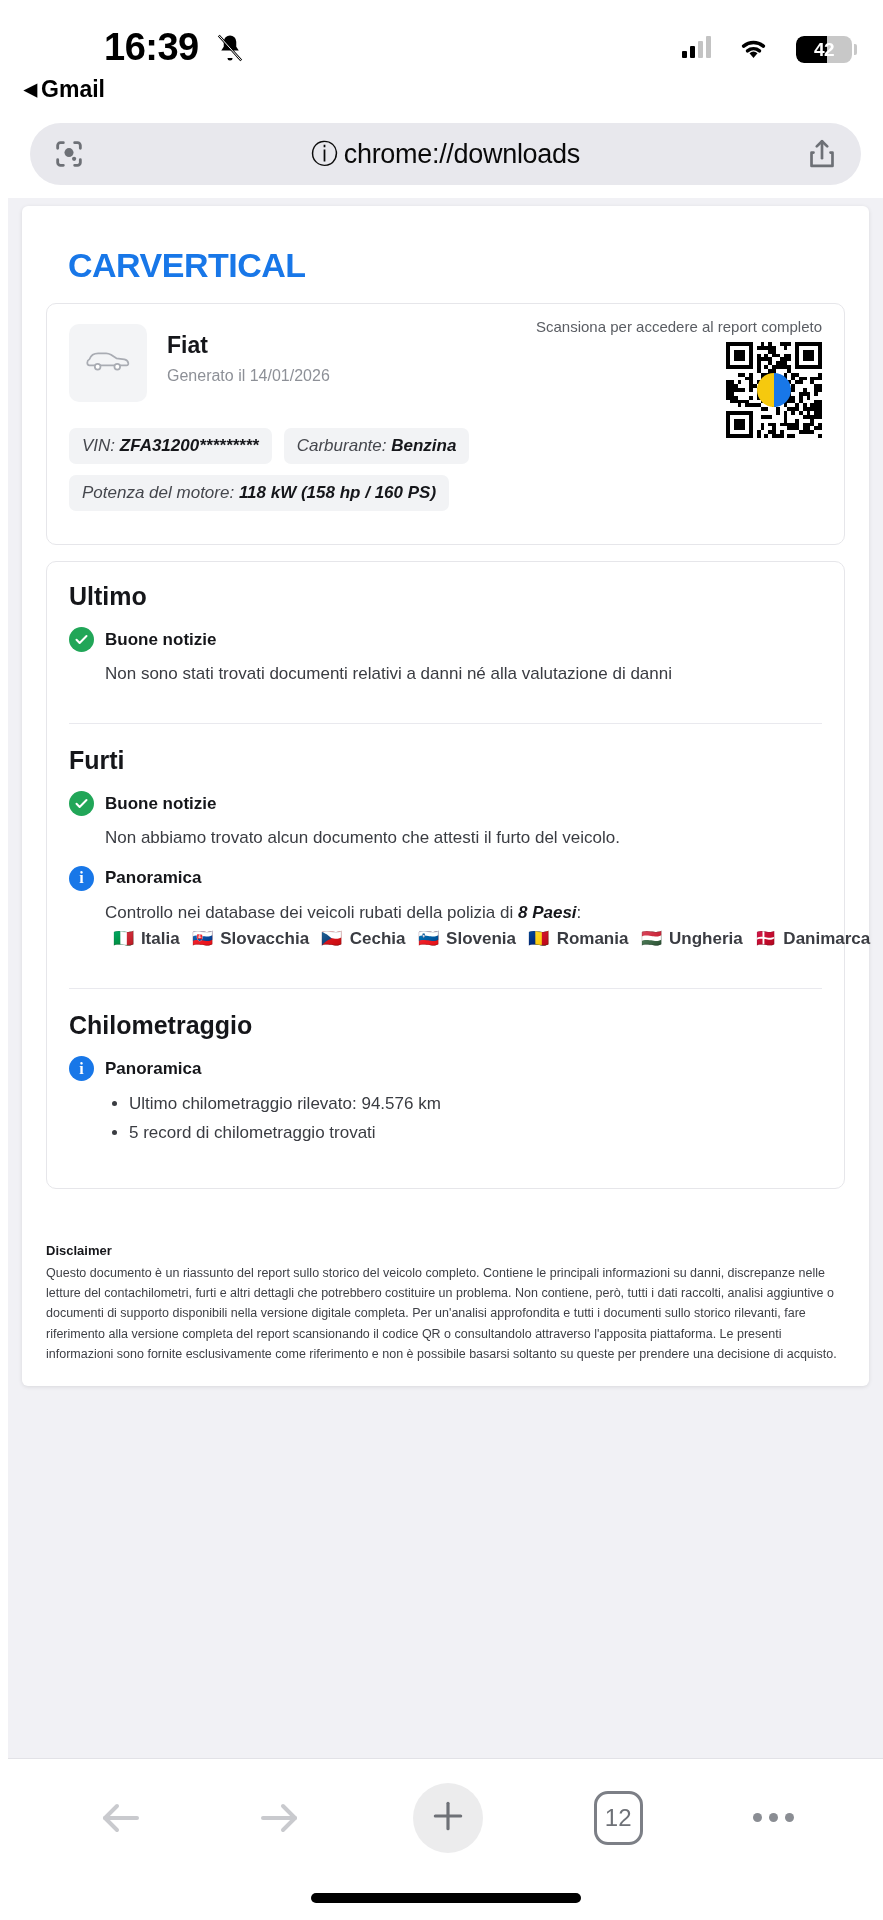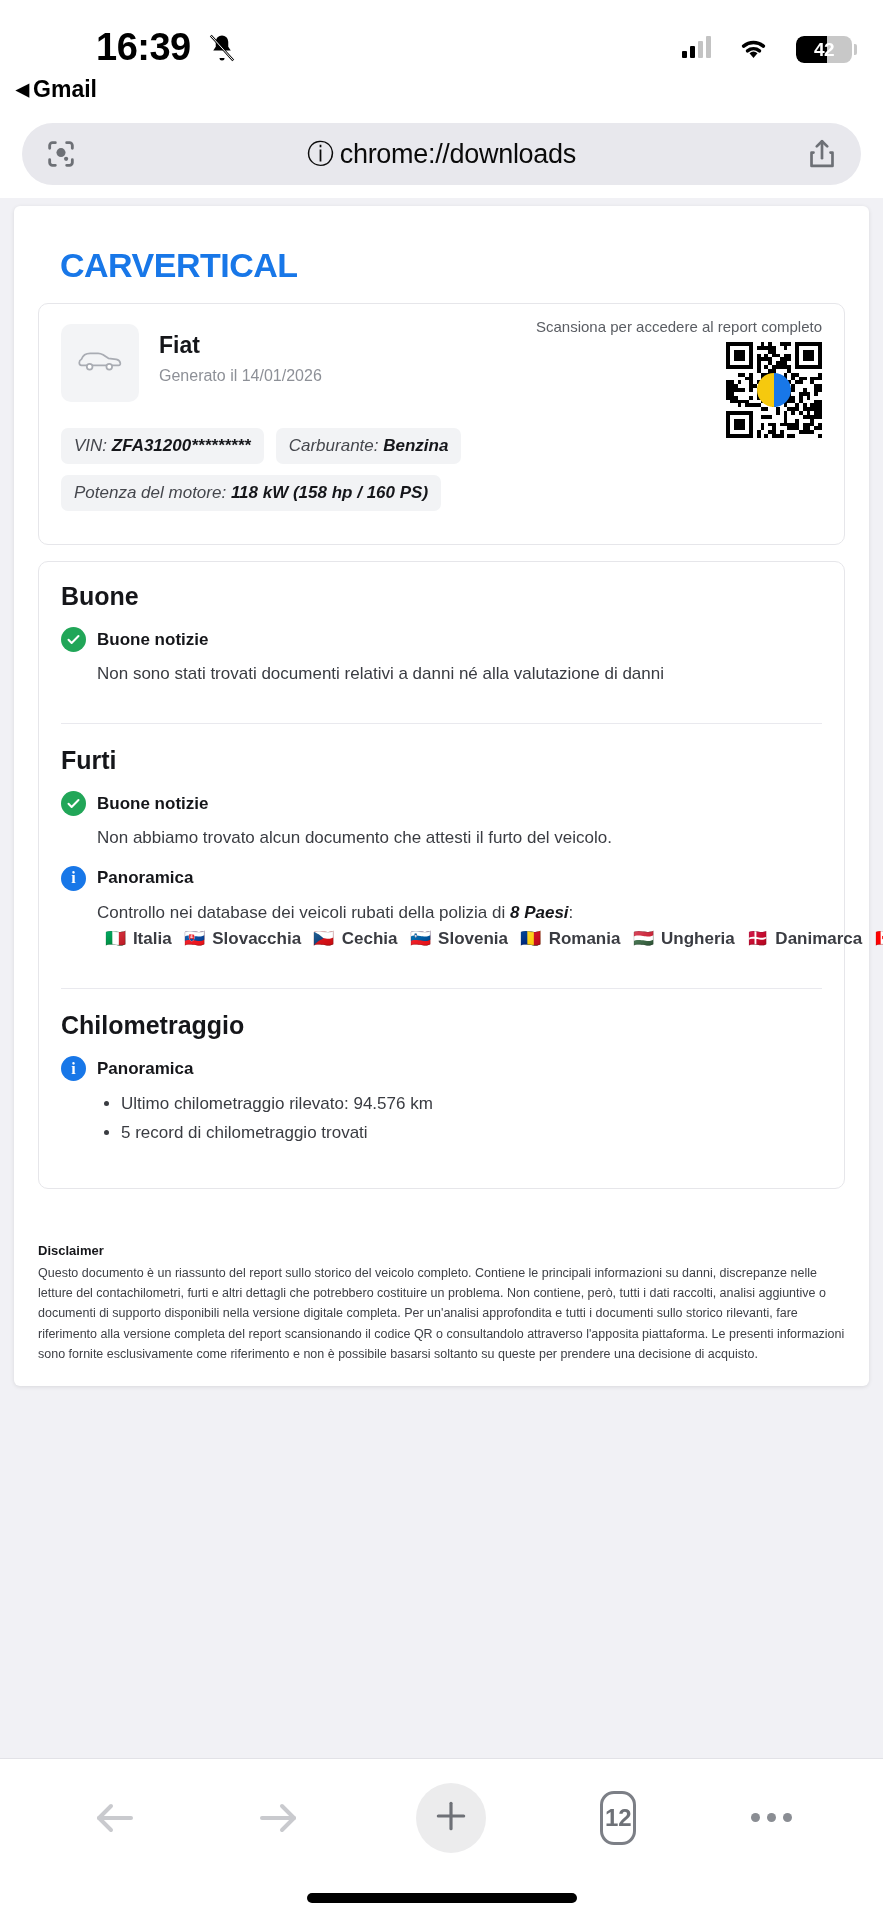--- a/index.html
+++ b/index.html
@@ -6,21 +6,21 @@
   html, body {
     width: 883px; height: 1920px;
     background: #ffffff;
     font-family: "Liberation Sans", sans-serif;
     overflow: hidden;
   }
   .phone {
     position: relative;
     width: 883px; height: 1920px;
     background: #ffffff;
-    display: flex; flex-direction: column;
+    display: flex; flex-direction: column; padding-left: 8px;
   }
 
   
   .statusbar {
     position: relative;
     height: 110px;
     flex: 0 0 110px;
     background: #ffffff;
   }
   .sb-time {
@@ -198,23 +198,23 @@
     padding: 0 34px;
   }
   .tb-btn { display:flex; align-items:center; justify-content:center; }
   .tb-btn svg { display:block; }
   .plus-circle {
     width: 70px; height: 70px; border-radius: 50%;
     background: #ececed;
     display:flex; align-items:center; justify-content:center;
   }
   .tabcount {
-    width: 36px; height: 54px; border: 3px solid #7c7f86; border-radius: 14px;
+    width: 49px; height: 54px; border: 3px solid #7c7f86; border-radius: 14px;
     display:flex; align-items:center; justify-content:center;
-    font-size: 24px; font-weight: 700; color: #6e7177;
+    font-size: 24px; font-weight: 400; color: #6e7177;
   }
   .dots { display:flex; gap:7px; align-items:center; }
   .dots i { width: 9px; height: 9px; border-radius:50%; background:#8a8d93; display:block; }
 
   .homebar-wrap { flex: 0 0 44px; background:#fff; display:flex; align-items:center; justify-content:center; }
   .homebar { width: 270px; height: 10px; border-radius: 5px; background:#000; }
 </style>
 </head>
 <body>
 
@@ -647,21 +647,21 @@
               <span>Potenza del motore:</span>
               <b>118 kW (158 hp / 160 PS)</b>
             </span>
           </div>
         </div>
       </div>
 
       <div class="card">
 
         <div class="sec">
-          <div class="sec-title">Buone</div>
+          <div class="sec-title">Ultimo</div>
           <div class="finding">
             <div class="finding-head">
               <span class="badge-ic good">
                 <svg viewBox="0 0 24 24" fill="none" stroke="#fff" stroke-width="3.2" stroke-linecap="round" stroke-linejoin="round">
                     <path d="M4 12.5l5 5 11-11"></path>
                   </svg>
               </span>
               <span class="finding-label">Buone notizie</span>
             </div>
             <div class="finding-text">Non sono stati trovati documenti relativi a danni né alla valutazione di danni</div>

